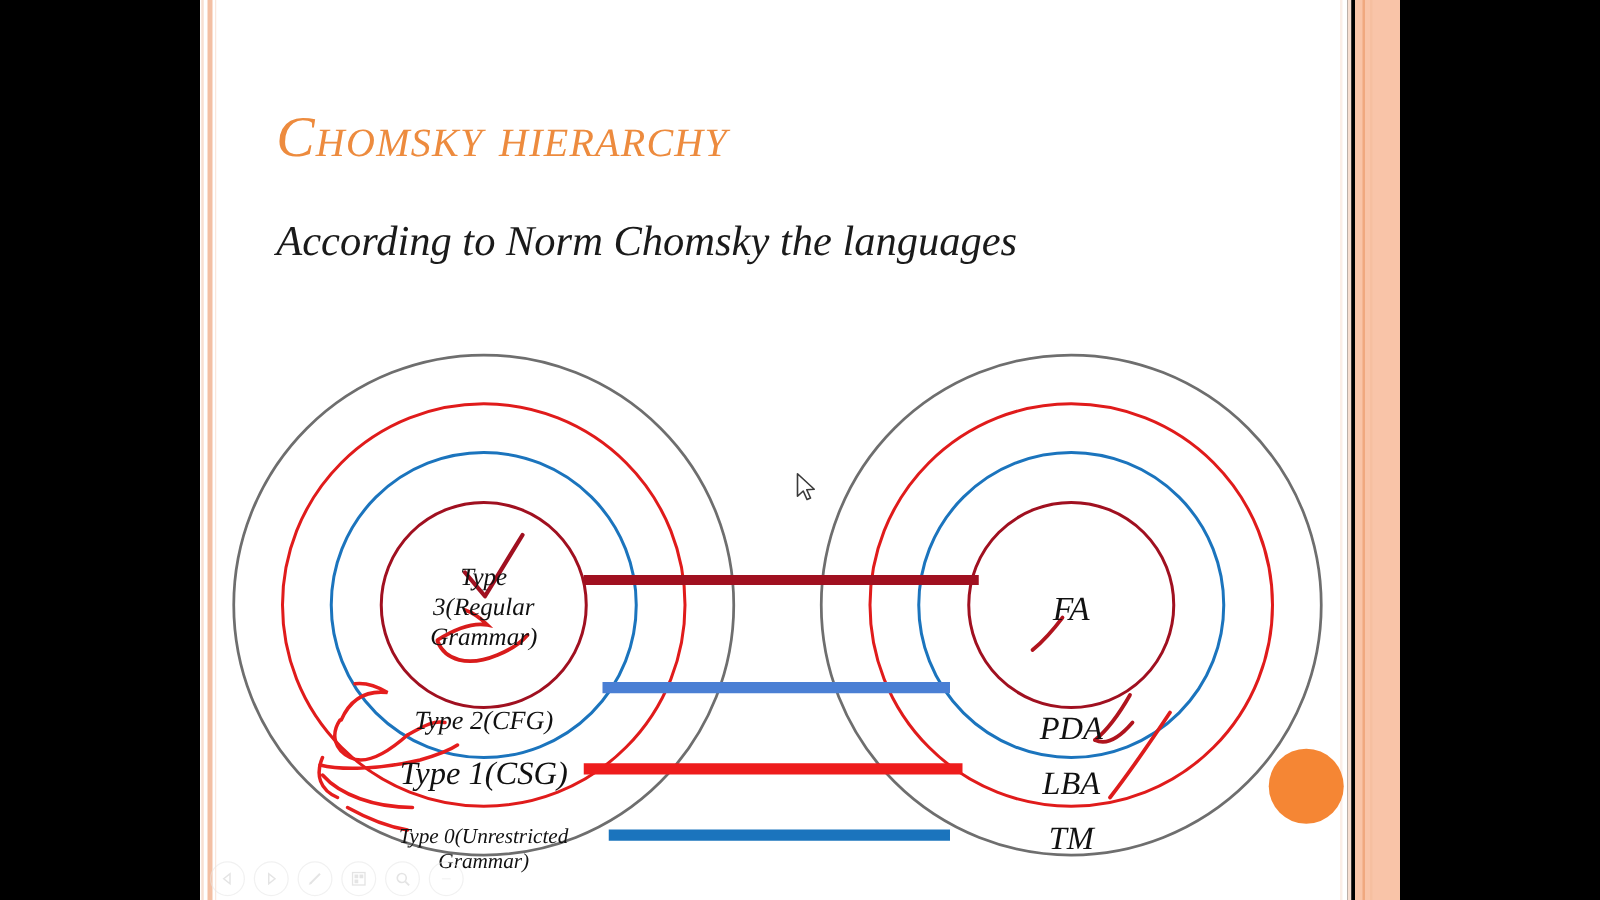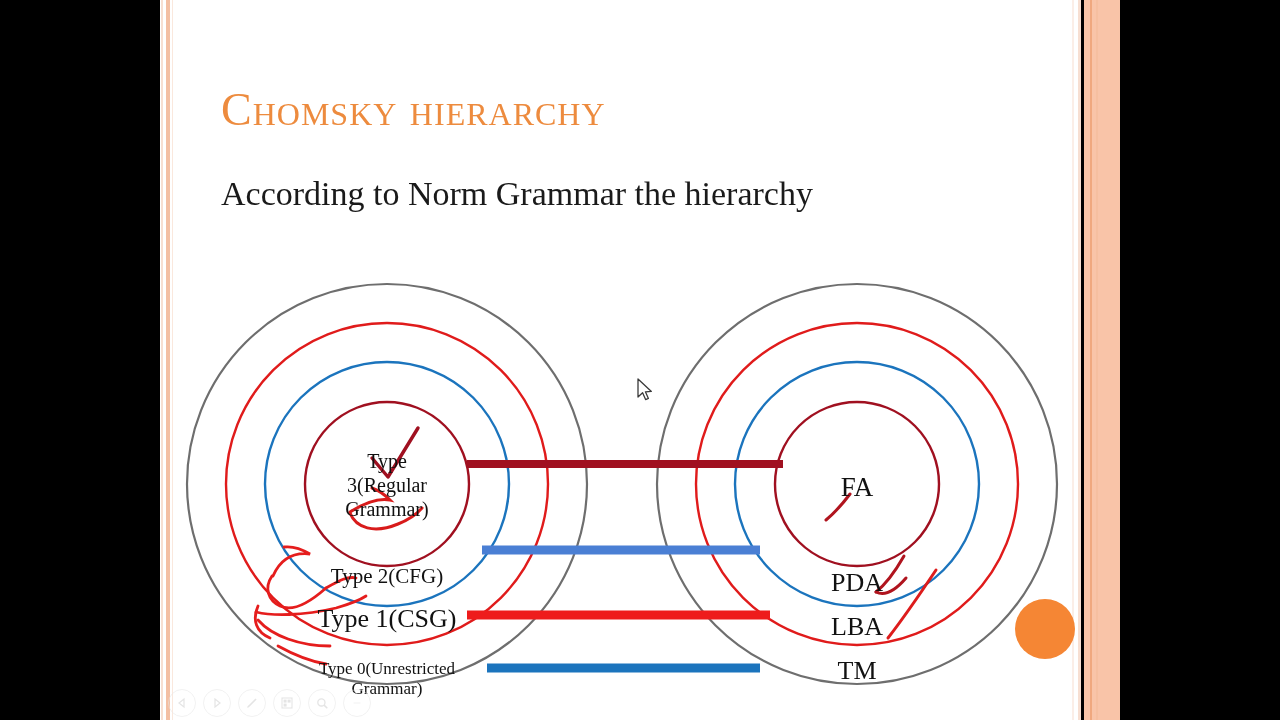--- a/index.html
+++ b/index.html
@@ -1,17 +1,17 @@
 <!DOCTYPE html>
 <html><head>
 <meta charset="utf-8">
 <style>
   html,body{margin:0;padding:0;background:#000;}
   body{width:1280px;height:720px;overflow:hidden;font-family:"Liberation Serif",serif;}
-  #stage{position:relative;width:1280px;height:720px;background:#000;}
+  #stage{position:relative;width:1280px;height:720px;background:#000;font-style:italic;}
 
   
   #slide{position:absolute;left:160px;top:0;width:918px;height:720px;background:#ffffff;}
 
   
   .vrule{position:absolute;top:0;height:720px;}
   #lrule1{left:161px;width:2px;background:#f7dfd2;}
   #lrule2{left:166px;width:4px;background:#f3bfa3;}
   #lrule3{left:172px;width:1px;background:#fae8dd;}
 
@@ -58,21 +58,21 @@
 
   <div id="rb4"></div>
   <div id="rb1"></div>
   <div id="rband"></div>
   <div id="rb2"></div>
   <div id="rb3"></div>
 
   <div id="title">Chomsky hierarchy</div>
 
   <div id="para">
-    <div>According to Norm Grammar the hierarchy</div>
+    <div>According to Norm Chomsky the languages</div>
   </div>
 
   <svg id="diagram" viewBox="0 0 918 720">
 
     <circle cx="227" cy="484" r="200" fill="none" stroke="#6E6E6E" stroke-width="2.2"></circle>
     <circle cx="227" cy="484" r="161" fill="none" stroke="#E01B1B" stroke-width="2.4"></circle>
     <circle cx="227" cy="484" r="122" fill="none" stroke="#1B74BD" stroke-width="2.4"></circle>
     <circle cx="227" cy="484" r="82" fill="none" stroke="#A01020" stroke-width="2.4"></circle>
 
     <circle cx="697" cy="484" r="200" fill="none" stroke="#6E6E6E" stroke-width="2.2"></circle>

